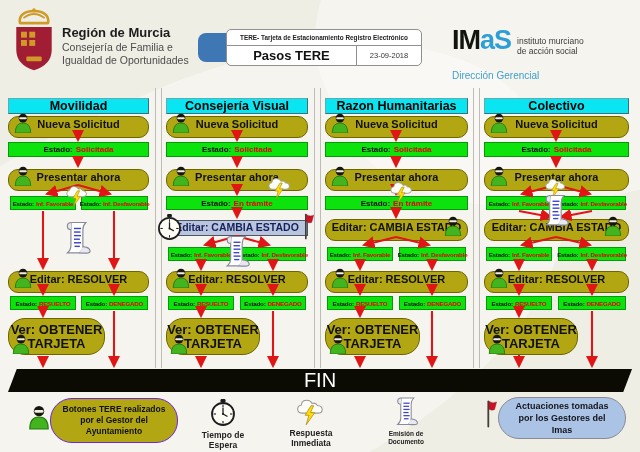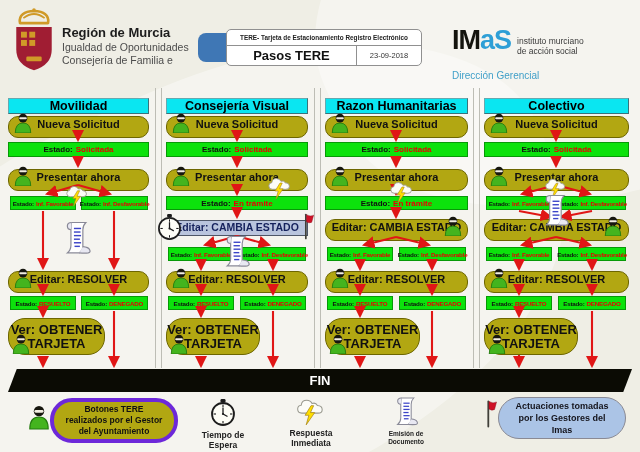--- a/index.html
+++ b/index.html
@@ -24,26 +24,26 @@
   
   .sep{position:absolute;top:88px;height:280px;width:1px;background:#bdbdb5}
   
   .ctitle{position:absolute;height:16px;background:#0ae6f1;border:1px solid #66a9b0;border-right-color:#39727a;border-bottom-color:#39727a;box-sizing:border-box;text-align:center;font-size:12.5px;font-weight:bold;line-height:14px;color:#000;z-index:2}
   .pill{position:absolute;height:22px;background:#b2a712;border:1px solid #6d6600;border-radius:10px;box-sizing:border-box;text-align:center;font-weight:bold;font-size:11px;line-height:15px;color:#111;z-index:2}
   .gbox{position:absolute;height:15px;background:#0ce20c;border:1px solid #079907;box-sizing:border-box;display:flex;align-items:center;justify-content:center;gap:3px;font-weight:bold;font-size:8px;z-index:2;white-space:nowrap}
   .gbox.sm{height:14px;font-size:6.2px;letter-spacing:-0.2px;gap:2px}
   .val{color:#e80000}.lbl{color:#101010}
   .cambia{position:absolute;height:16px;background:#b9c4dd;border:1.5px solid #4e5668;box-sizing:border-box;text-align:center;font-weight:bold;font-size:10.5px;line-height:13px;color:#15215c;z-index:2}
   .blob{position:absolute;height:37px;background:#b2a712;border:1px solid #6d6600;border-radius:17px;box-sizing:border-box;font-weight:bold;font-size:13px;color:#111;text-align:center;padding-top:4px;line-height:14px;z-index:2}
-  .fin{position:absolute;left:8px;top:369px;width:624px;height:23px;background:#0b0b04;color:#fff;font-weight:bold;font-size:13px;text-align:center;line-height:23px;clip-path:polygon(1.4% 0,100% 0,98.6% 100%,0 100%);z-index:3}
+  .fin{position:absolute;left:8px;top:369px;width:624px;height:23px;background:#0b0b04;color:#fff;font-weight:normal;font-size:20px;text-align:center;line-height:23px;clip-path:polygon(1.4% 0,100% 0,98.6% 100%,0 100%);z-index:3}
   .icon{position:absolute;z-index:6;pointer-events:none}
   #arrows{position:absolute;left:0;top:0;z-index:4;pointer-events:none}
   
   .leg-bubble{position:absolute;border-radius:22px;box-sizing:border-box;font-weight:bold;display:flex;align-items:center;justify-content:center;text-align:center;z-index:2}
-  .leg-gestor{left:50px;top:398px;width:128px;height:45px;background:#b2a712;border:4px solid #6d28d9;font-size:8.5px;line-height:11px;color:#111;padding:2px 10px}
+  .leg-gestor{left:50px;top:398px;width:128px;height:45px;background:#b2a712;border:1px solid #6d28d9;font-size:8.5px;line-height:11px;color:#111;padding:2px 10px}
   .leg-imas{left:498px;top:397px;width:128px;height:42px;background:#abc4e6;border:1px solid #8a8a94;font-size:9px;line-height:12px;color:#14141c;padding:2px 10px}
   .leg-label{position:absolute;font-weight:bold;text-align:center;color:#222;font-size:8.5px;line-height:10px;z-index:2}
 </style>
 </head>
 <body>
 
 <div id="canvas">
 
   <div class="sw" style="left:-180px;top:90px;width:760px;height:420px;transform:rotate(-24deg)"></div>
   <div class="sw" style="left:300px;top:-260px;width:760px;height:420px;transform:rotate(-24deg)"></div>
@@ -104,22 +104,22 @@
         </g>
       </symbol>
     </defs>
   </svg>
 
   <svg class="icon" style="left:8px;top:6px;width:52px;height:68px">
       <use href="#sym-murcia"></use>
     </svg>
   <div class="hdr-name">Región de Murcia</div>
   <div class="hdr-dept">
+    <div>Consejería de Familia e</div>
     <div>Igualdad de Oportunidades</div>
-    <div>Consejería de Familia e</div>
   </div>
 
   <div class="blue-tab"></div>
   <div class="tbox">
     <div class="tbox-sub">TERE- Tarjeta de Estacionamiento Registro Electrónico</div>
     <div class="tbox-row">
       <div class="tbox-title">Pasos TERE</div>
       <div class="tbox-date">23-09-2018</div>
     </div>
   </div>

